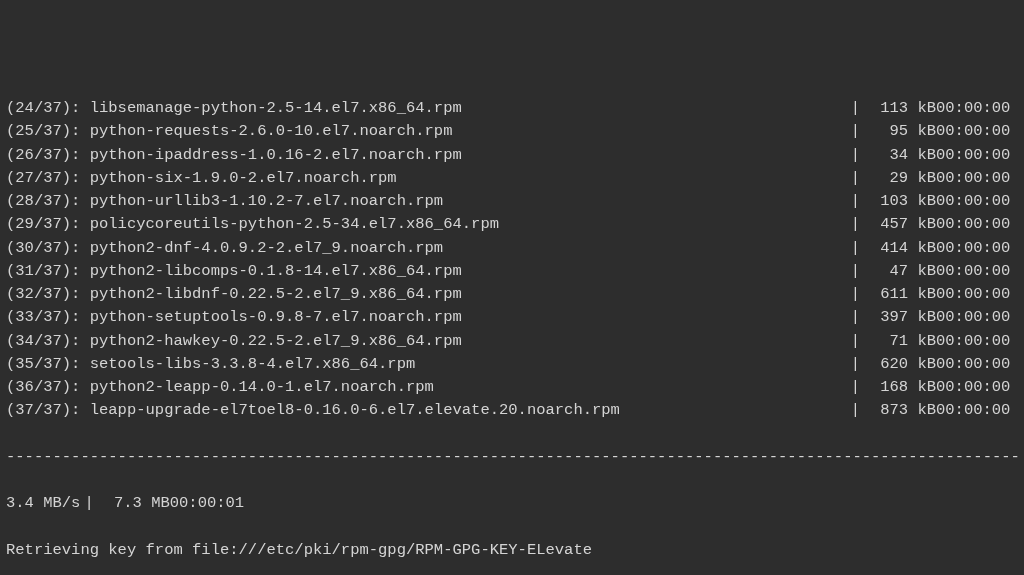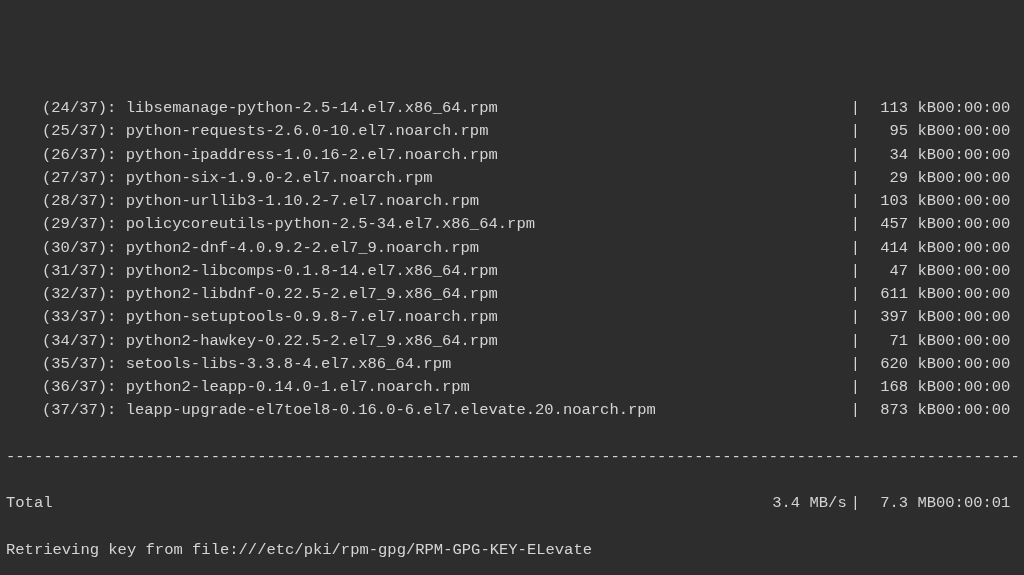--- a/index.html
+++ b/index.html
@@ -19,21 +19,20 @@
       overflow: hidden;
       white-space: pre;
     }
     .download-row {
       display: flex;
       width: 100%;
     }
     .filename {
       flex: 1;
       overflow: hidden;
-      margin-left: 36px;
     }
     .pipe {
       padding: 0 4px;
     }
     .size-col {
       text-align: right;
       width: 72px;
     }
     .time-col {
       width: 82px;
@@ -55,21 +54,20 @@
     }
   </style>
 </head>
 <body>
 
 
 
 <div id="downloads-container"><div class="download-row"><span class="filename">(24/37): libsemanage-python-2.5-14.el7.x86_64.rpm</span><span class="pipe">|</span><span class="size-col">113 kB</span><span class="time-col">00:00:00</span></div><div class="download-row"><span class="filename">(25/37): python-requests-2.6.0-10.el7.noarch.rpm</span><span class="pipe">|</span><span class="size-col">95 kB</span><span class="time-col">00:00:00</span></div><div class="download-row"><span class="filename">(26/37): python-ipaddress-1.0.16-2.el7.noarch.rpm</span><span class="pipe">|</span><span class="size-col">34 kB</span><span class="time-col">00:00:00</span></div><div class="download-row"><span class="filename">(27/37): python-six-1.9.0-2.el7.noarch.rpm</span><span class="pipe">|</span><span class="size-col">29 kB</span><span class="time-col">00:00:00</span></div><div class="download-row"><span class="filename">(28/37): python-urllib3-1.10.2-7.el7.noarch.rpm</span><span class="pipe">|</span><span class="size-col">103 kB</span><span class="time-col">00:00:00</span></div><div class="download-row"><span class="filename">(29/37): policycoreutils-python-2.5-34.el7.x86_64.rpm</span><span class="pipe">|</span><span class="size-col">457 kB</span><span class="time-col">00:00:00</span></div><div class="download-row"><span class="filename">(30/37): python2-dnf-4.0.9.2-2.el7_9.noarch.rpm</span><span class="pipe">|</span><span class="size-col">414 kB</span><span class="time-col">00:00:00</span></div><div class="download-row"><span class="filename">(31/37): python2-libcomps-0.1.8-14.el7.x86_64.rpm</span><span class="pipe">|</span><span class="size-col">47 kB</span><span class="time-col">00:00:00</span></div><div class="download-row"><span class="filename">(32/37): python2-libdnf-0.22.5-2.el7_9.x86_64.rpm</span><span class="pipe">|</span><span class="size-col">611 kB</span><span class="time-col">00:00:00</span></div><div class="download-row"><span class="filename">(33/37): python-setuptools-0.9.8-7.el7.noarch.rpm</span><span class="pipe">|</span><span class="size-col">397 kB</span><span class="time-col">00:00:00</span></div><div class="download-row"><span class="filename">(34/37): python2-hawkey-0.22.5-2.el7_9.x86_64.rpm</span><span class="pipe">|</span><span class="size-col">71 kB</span><span class="time-col">00:00:00</span></div><div class="download-row"><span class="filename">(35/37): setools-libs-3.3.8-4.el7.x86_64.rpm</span><span class="pipe">|</span><span class="size-col">620 kB</span><span class="time-col">00:00:00</span></div><div class="download-row"><span class="filename">(36/37): python2-leapp-0.14.0-1.el7.noarch.rpm</span><span class="pipe">|</span><span class="size-col">168 kB</span><span class="time-col">00:00:00</span></div><div class="download-row"><span class="filename">(37/37): leapp-upgrade-el7toel8-0.16.0-6.el7.elevate.20.noarch.rpm</span><span class="pipe">|</span><span class="size-col">873 kB</span><span class="time-col">00:00:00</span></div></div>
 <div class="hr">--------------------------------------------------------------------------------------------------------------</div>
 <div class="total-row">
-  <span class="total-label">Total</span>
   <span class="speed">3.4 MB/s</span>
   <span class="pipe">|</span>
   <span class="size-col">7.3 MB</span>
   <span class="time-col">00:00:01</span>
 </div>
 <div>Retrieving key from file:///etc/pki/rpm-gpg/RPM-GPG-KEY-ELevate</div>
 
 
 
 

